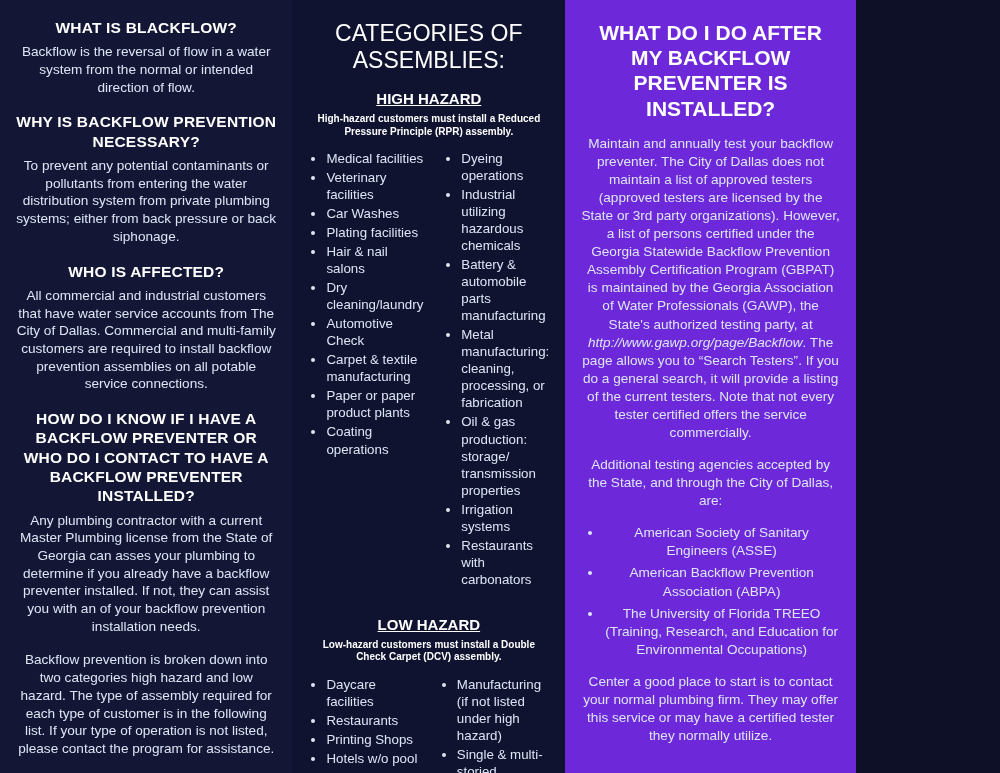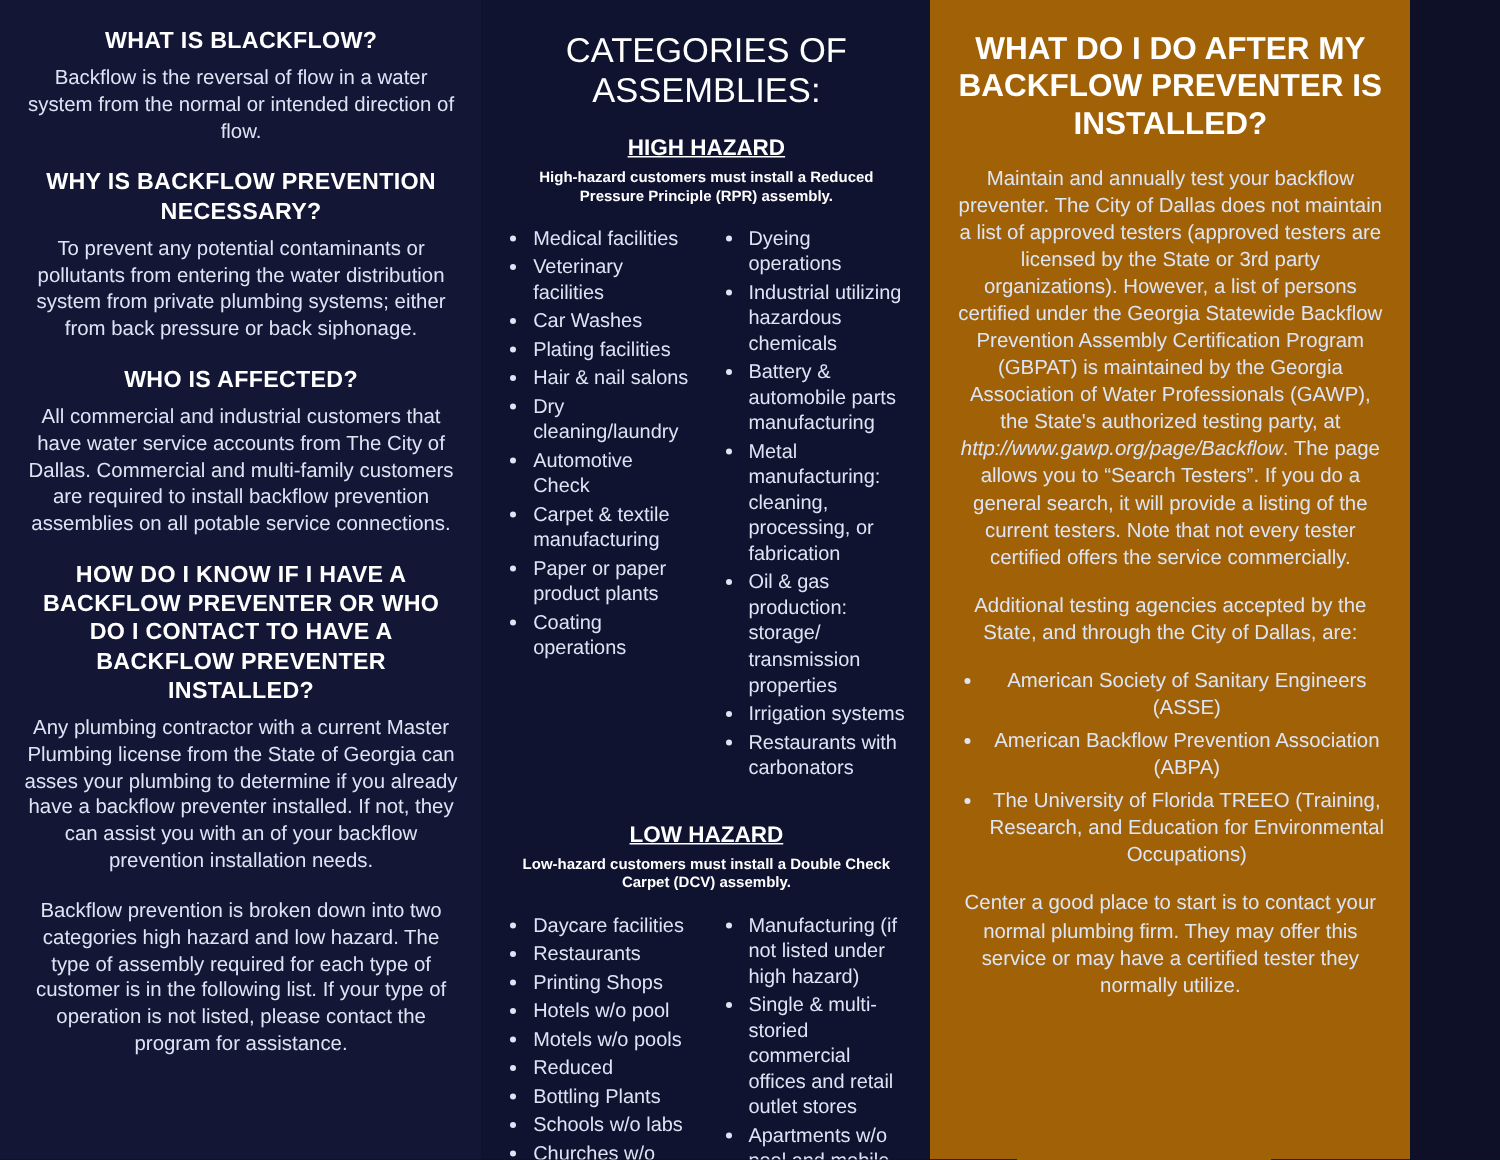--- a/index.html
+++ b/index.html
@@ -9,39 +9,39 @@
   }
   body {
     width: 1000px;
     height: 773px;
     font-family: "Liberation Sans", sans-serif;
     color: #e8eefb;
     overflow: hidden;
   }
   .brochure {
     display: flex;
-    width: 940px;
+    width: 856px;
     height: 773px;
     box-sizing: border-box;
   }
   .col {
     box-sizing: border-box;
     padding: 14px 16px 0 16px;
   }
   .col-left {
     width: 342px;
     background: #131735;
   }
   .col-mid {
     width: 318px;
     background: #0f1330;
   }
   .col-right {
     width: 340px;
-    background: #a16207;
+    background: #6d28d9;
   }
 
   
   h2.section-head {
     font-size: 15.5px;
     font-weight: bold;
     text-align: center;
     margin: 4px 0 6px 0;
     line-height: 1.25;
     color: #ffffff;

